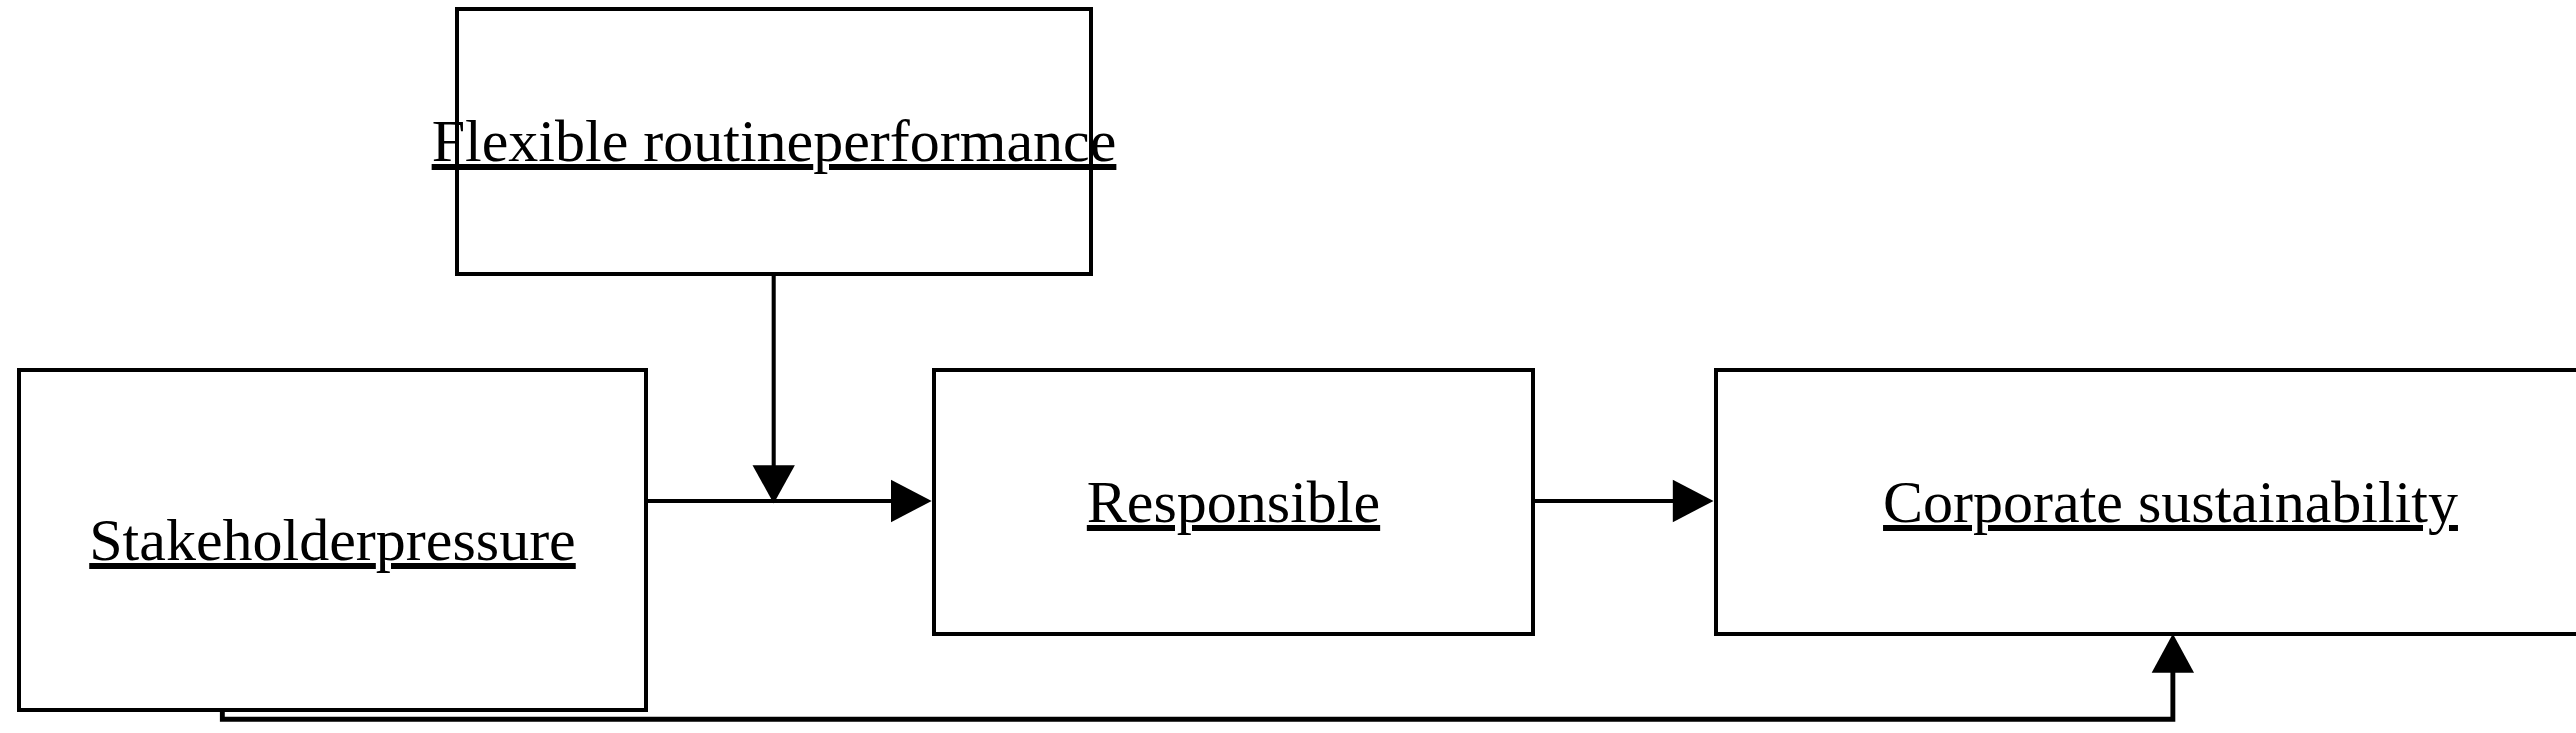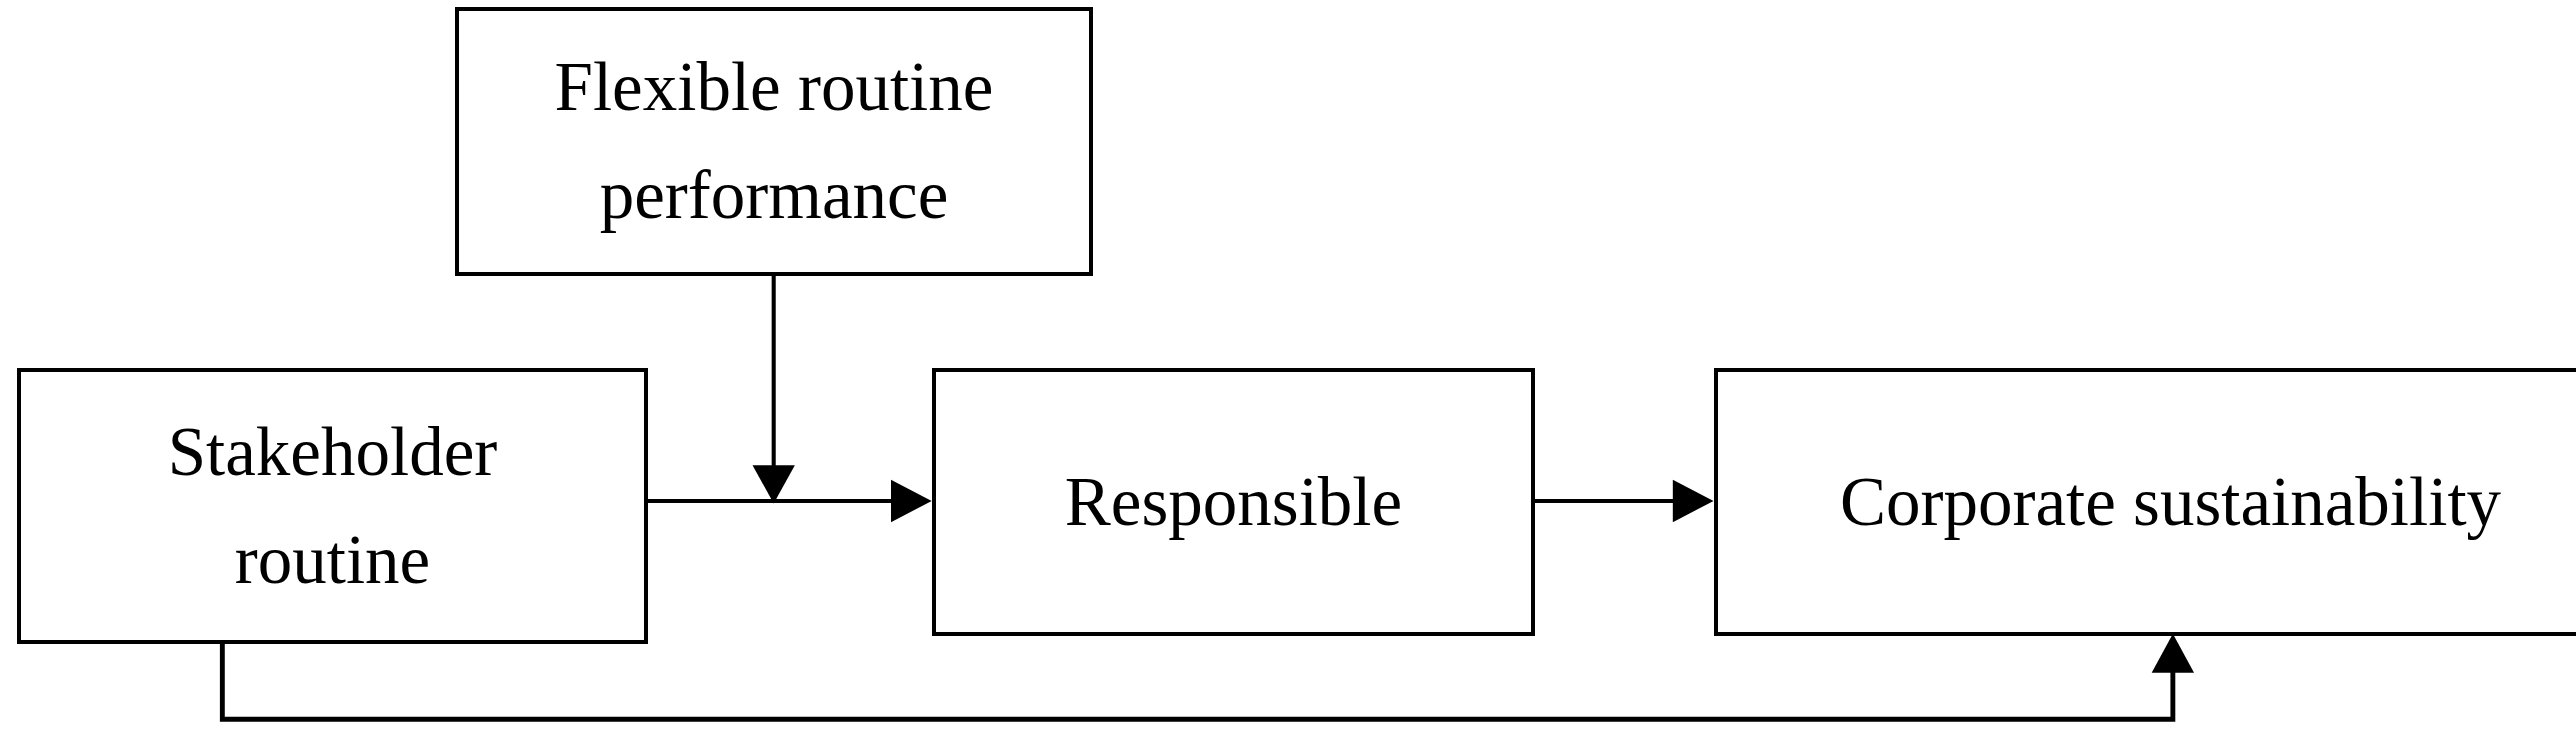--- a/index.html
+++ b/index.html
@@ -22,31 +22,32 @@
     top: 0;
     width: 2576px;
     height: 734px;
   }
   .node {
     position: absolute;
     box-sizing: border-box;
     border: 4.9px solid #000000;
     background: #ffffff;
     display: flex;
-    flex-direction: column;
+    flex-direction: row;
     justify-content: center;
     align-items: center;
     text-align: center;
-    font-size: 69px;
+    font-size: 60px;
     line-height: 108px;
     white-space: nowrap;
+    text-decoration: underline;
   }
   .node span { display: block; }
   #node-moderator { left: 455px;  top: 6.5px;   width: 638px;  height: 269px; }
-  #node-antecedent{ left: 17px;   top: 368px; width: 631px;  height: 276px; }
+  #node-antecedent{ left: 17px;   top: 368px; width: 631px;  height: 344px; }
   #node-mediator  { left: 932px; top: 368px; width: 603px;  height: 268px; }
   #node-outcome   { left: 1714px; top: 368px; width: 913px; height: 268px; }
 </style>
 </head>
 <body>
 
 <div class="canvas">
 
   <svg class="arrow-layer" viewBox="0 0 3163 901" xmlns="http://www.w3.org/2000/svg" aria-hidden="true">
 
@@ -71,21 +72,21 @@
     </g>
   </svg>
 
   <div class="node" id="node-moderator">
     <span>Flexible routine</span>
     <span>performance</span>
   </div>
 
   <div class="node" id="node-antecedent">
     <span>Stakeholder</span>
-    <span>routine</span>
+    <span>pressure</span>
   </div>
 
   <div class="node" id="node-mediator">
     <span>Responsible</span>
   </div>
 
   <div class="node" id="node-outcome">
     <span>Corporate sustainability</span>
   </div>
 

